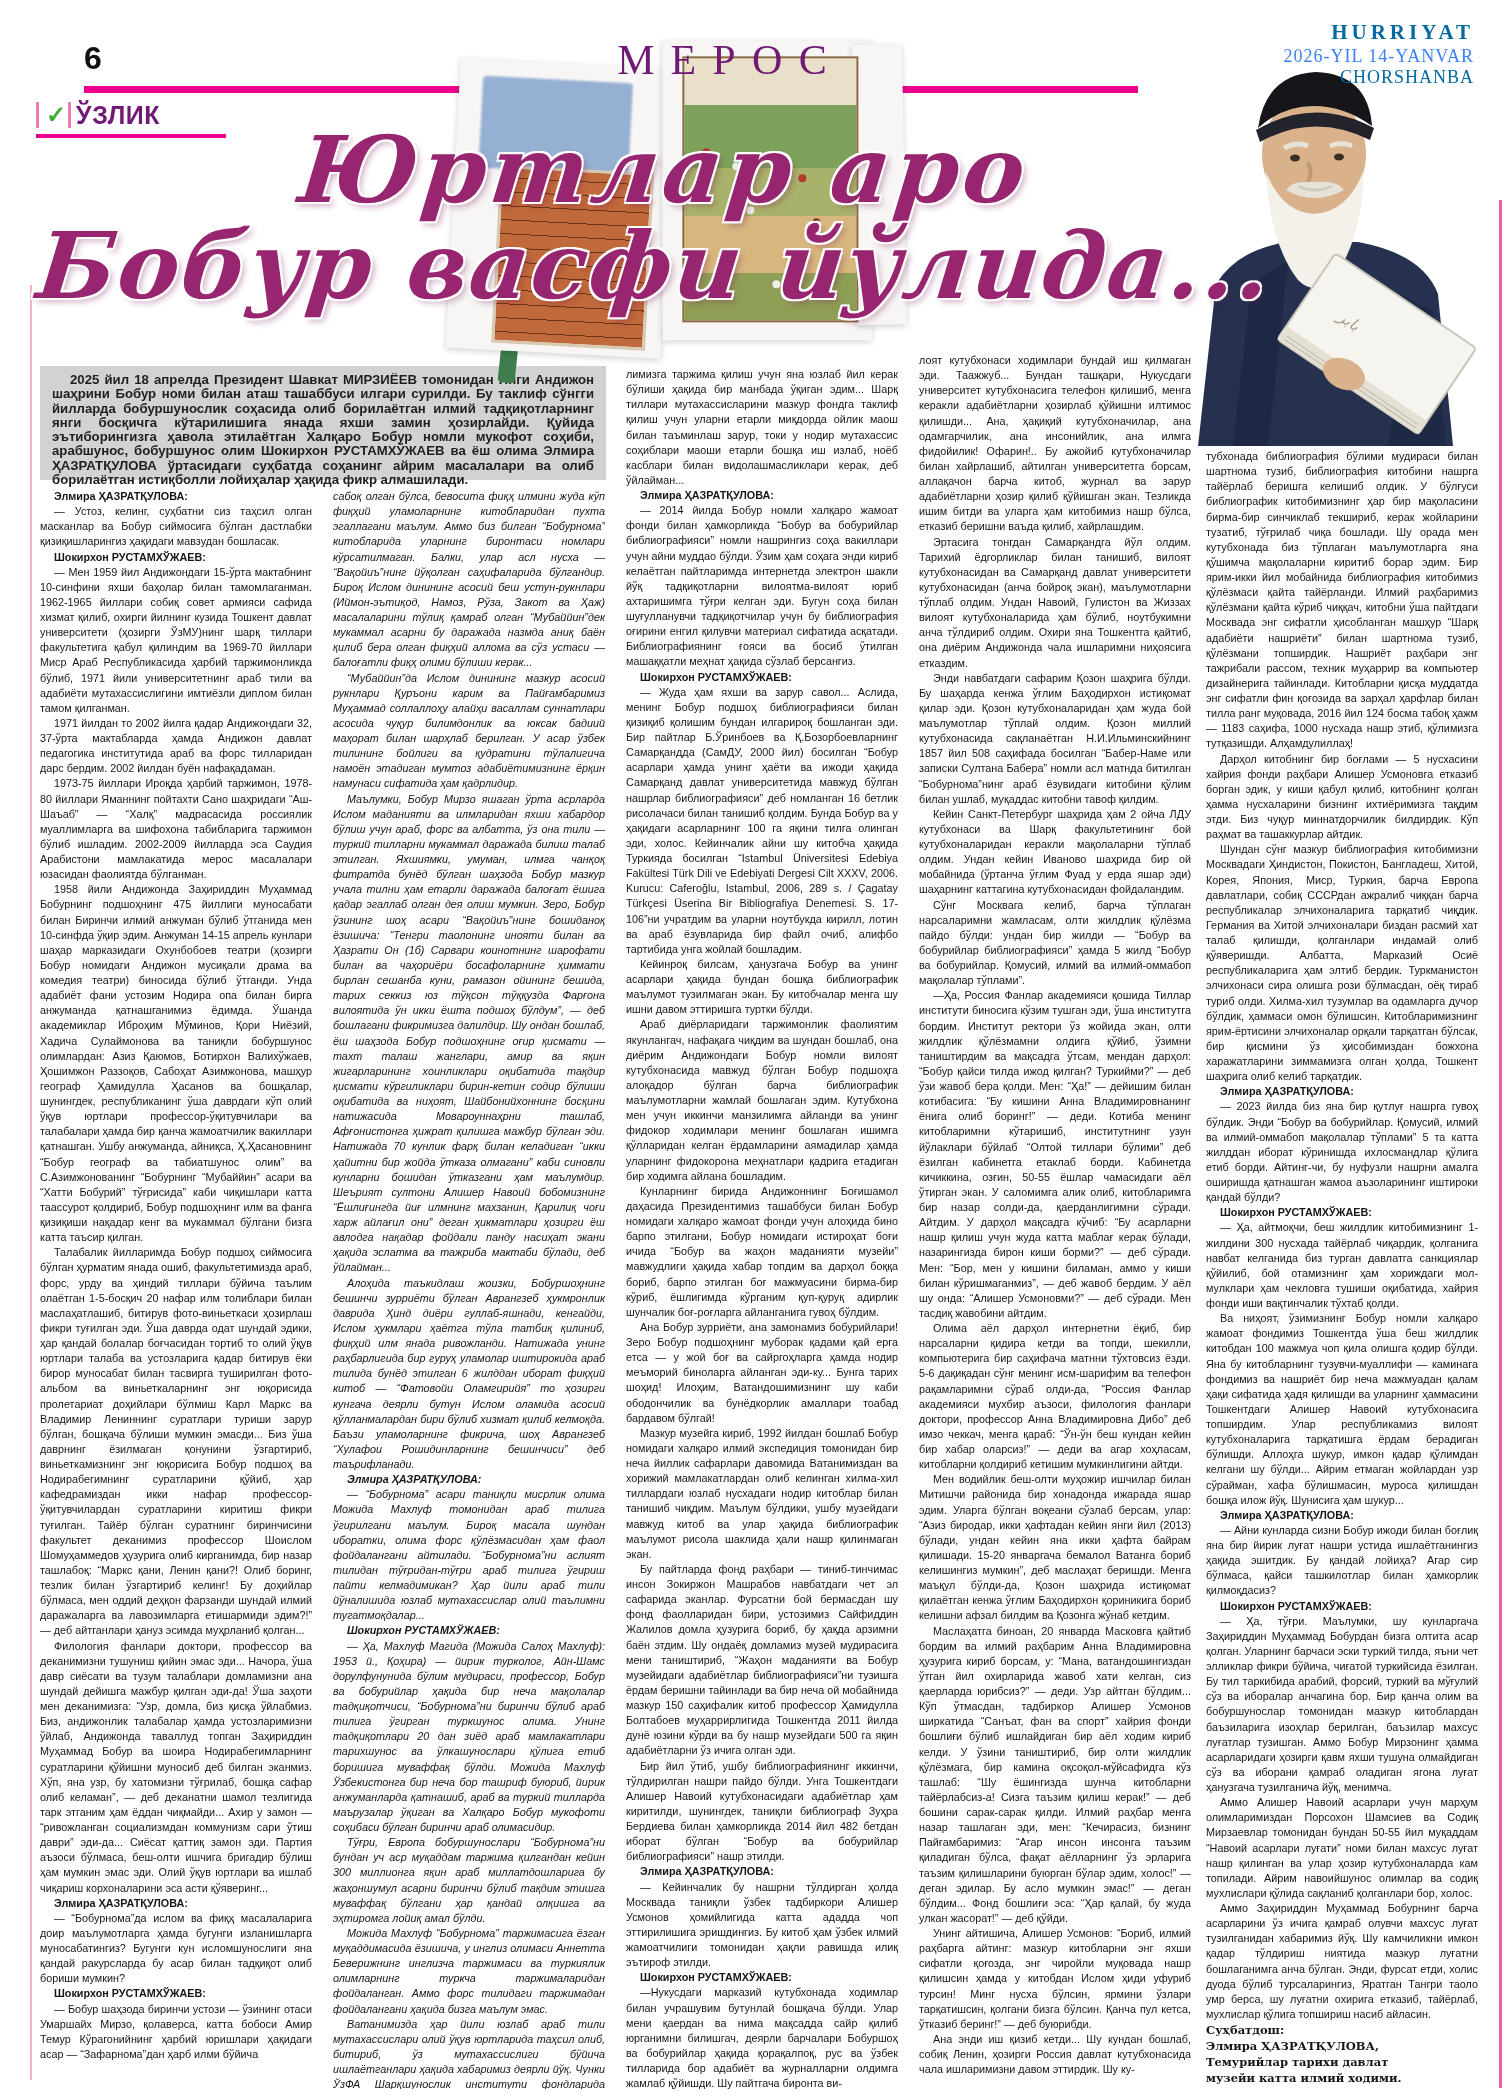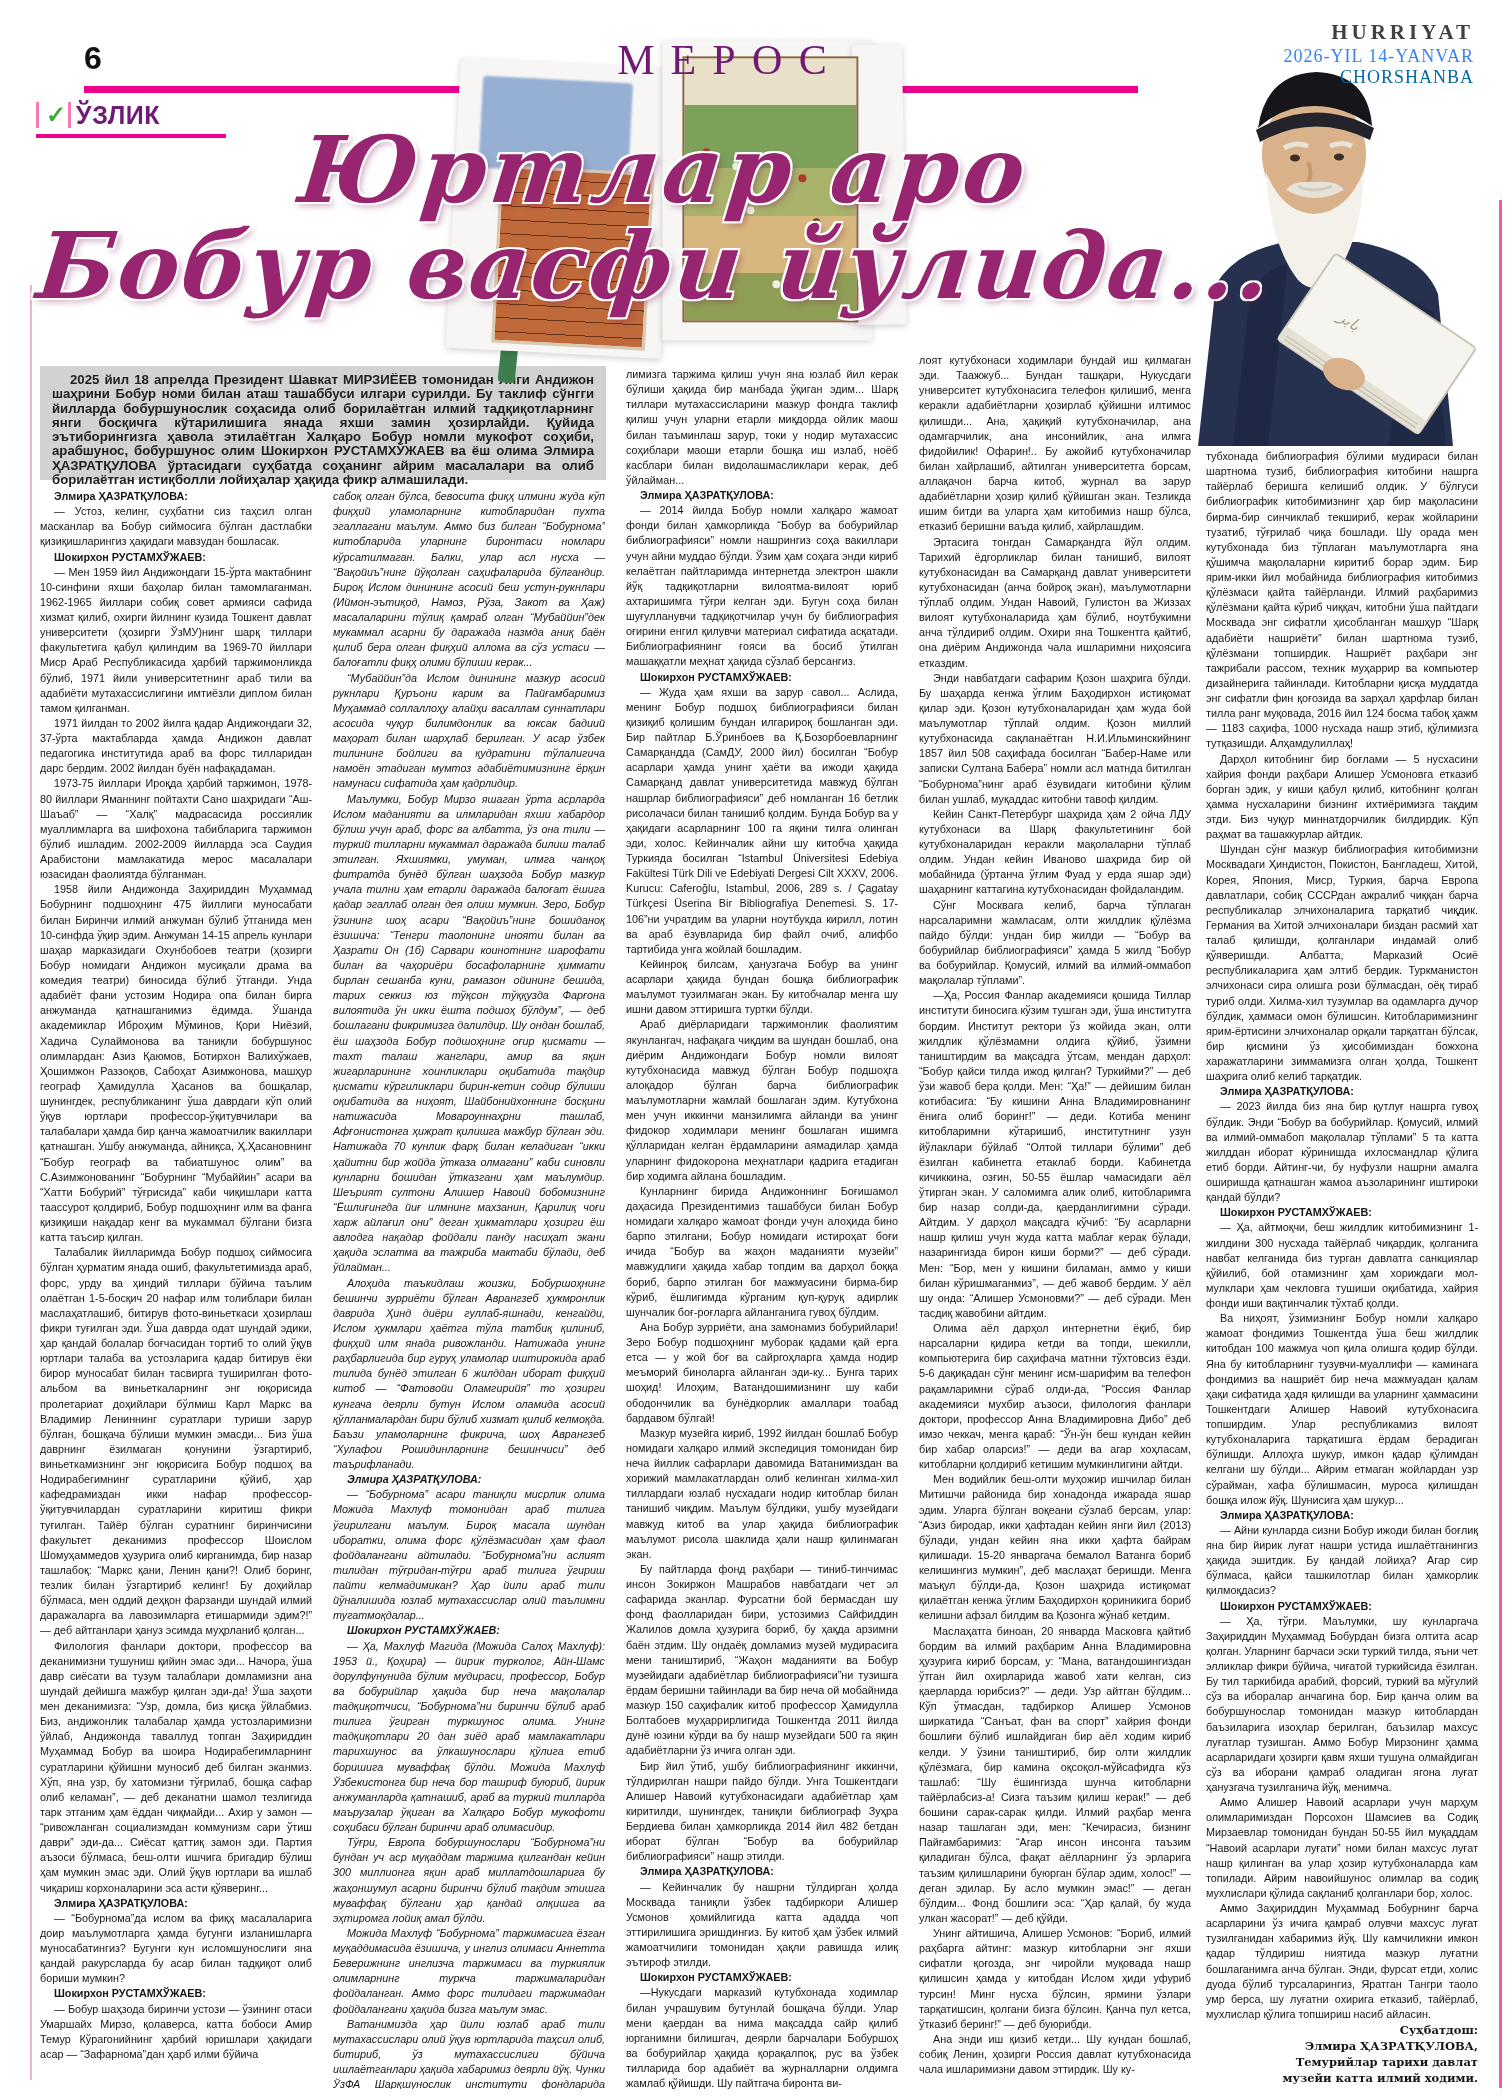--- a/index.html
+++ b/index.html
@@ -4,21 +4,21 @@
 <style>
   html,body{margin:0;padding:0;background:#ffffff;}
   #page{position:relative;width:1512px;height:2098px;background:#fff;overflow:hidden;
         font-family:"Liberation Sans",sans-serif;color:#1c1c1c;}
   
   .page-num{position:absolute;left:84px;top:40px;font-size:32px;font-weight:bold;color:#111;}
   .top-rule{position:absolute;left:84px;top:86px;width:1395px;height:7px;background:#ec008c;z-index:1;}
   .section-title{position:absolute;left:600px;top:36px;width:260px;text-align:center;
         font-family:"Liberation Serif",serif;font-size:42px;color:#701a75;letter-spacing:16px;z-index:3;}
   .masthead{position:absolute;right:38px;top:20px;text-align:right;z-index:4;font-family:"Liberation Serif",serif;}
-  .masthead .mh-title{font-weight:bold;font-size:21px;letter-spacing:4px;color:#404040;}
+  .masthead .mh-title{font-weight:bold;font-size:21px;letter-spacing:4px;color:#0369a1;}
   .masthead .mh-date{font-size:18px;letter-spacing:1px;color:#3b82f6;margin-top:1px;}
   .masthead .mh-day{font-size:18px;letter-spacing:1px;color:#0369a1;}
   
   .rubric{position:absolute;left:36px;top:98px;height:34px;z-index:4;display:flex;align-items:center;}
   .rubric .bar{width:3px;height:26px;background:#f27bb5;margin-right:5px;}
   .rubric .check{color:#3faa35;font-size:24px;font-weight:bold;margin:0 2px;}
   .rubric .label{font-size:25px;font-weight:bold;color:#701a75;margin-left:0;letter-spacing:.5px;}
   .rubric-underline{position:absolute;left:36px;top:134px;width:190px;height:4px;background:#ec008c;z-index:4;}
   .edge-line-left{position:absolute;left:30px;top:285px;width:2px;height:1795px;background:#f2b1d3;}
   .edge-line-right{position:absolute;left:1499px;top:200px;width:3px;height:1888px;background:#ec5fa8;}
@@ -49,21 +49,21 @@
   
   .lead-box{position:absolute;left:40px;top:366px;width:566px;height:114px;background:#d2d2d2;z-index:1;
       box-sizing:border-box;padding:7px 12px 6px 12px;}
   .lead-box p{margin:0;font-size:13.2px;line-height:14.3px;font-weight:bold;color:#1f1f1f;
       text-align:justify;text-indent:18px;}
   
   .col{position:absolute;width:272px;overflow:hidden;text-align:justify;z-index:2;}
   .col p{margin:0;font-size:10.8px;line-height:15.12px;text-indent:14px;color:#161616;}
   .col p.sp{font-weight:bold;}
   .col p.c{text-indent:0;}
-  .col p.sigl,.col p.sign,.col p.sigo{text-align:right;text-indent:0;font-weight:bold;
+  .col p.sigl,.col p.sign,.col p.sigo{text-align:left;text-indent:0;font-weight:bold;
       font-family:"DejaVu Serif",serif;font-size:11.5px;line-height:16px;}
   #col1{left:40px;top:489px;height:1600px;}
   #col2{left:333px;top:489px;height:1600px;font-style:italic;}
   #col3{left:626px;top:367px;height:1722px;}
   #col4{left:919px;top:353px;height:1737px;}
   #col5{left:1206px;top:449px;height:1641px;}
 </style>
 </head>
 <body>
 

